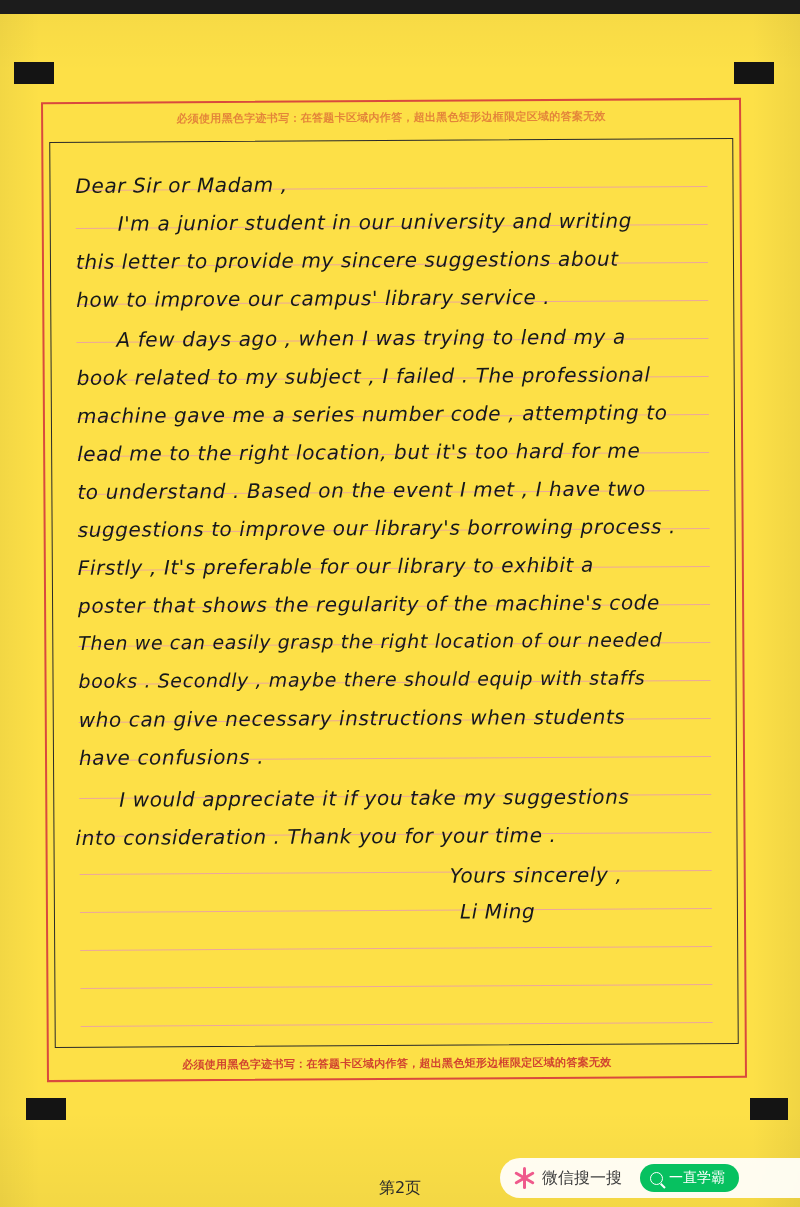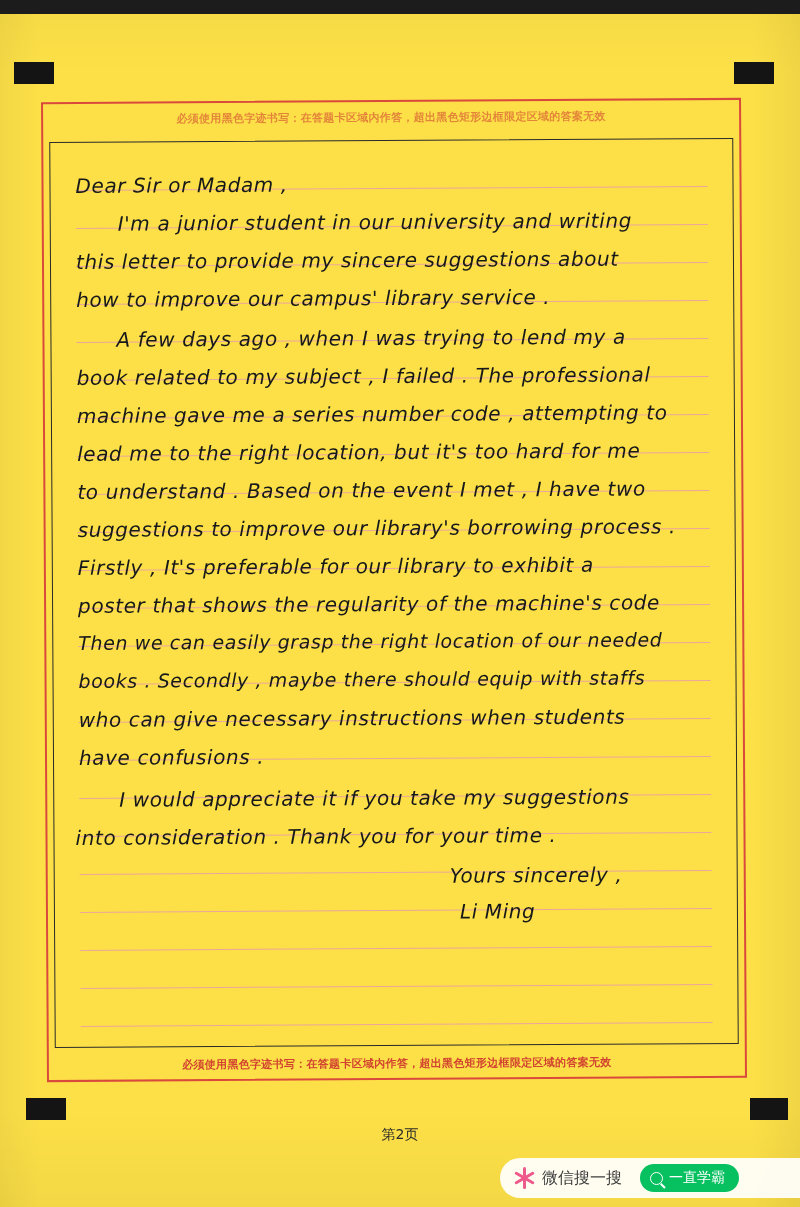--- a/index.html
+++ b/index.html
@@ -125,24 +125,24 @@
     font-size: 19px;
     letter-spacing: 0.6px;
     font-style: italic;
     font-weight: 400;
   }
 
   .page-number {
     position: absolute;
     left: 0;
     right: 0;
-    top: 1126px;
+    top: 1178px;
     text-align: center;
     font-family: "DejaVu Sans", sans-serif;
-    font-size: 14px;
+    font-size: 16px;
     color: #2a2a2a;
   }
 
   
   .watermark {
     position: absolute;
     left: 500px;
     top: 1158px;
     width: 300px;
     height: 40px;

